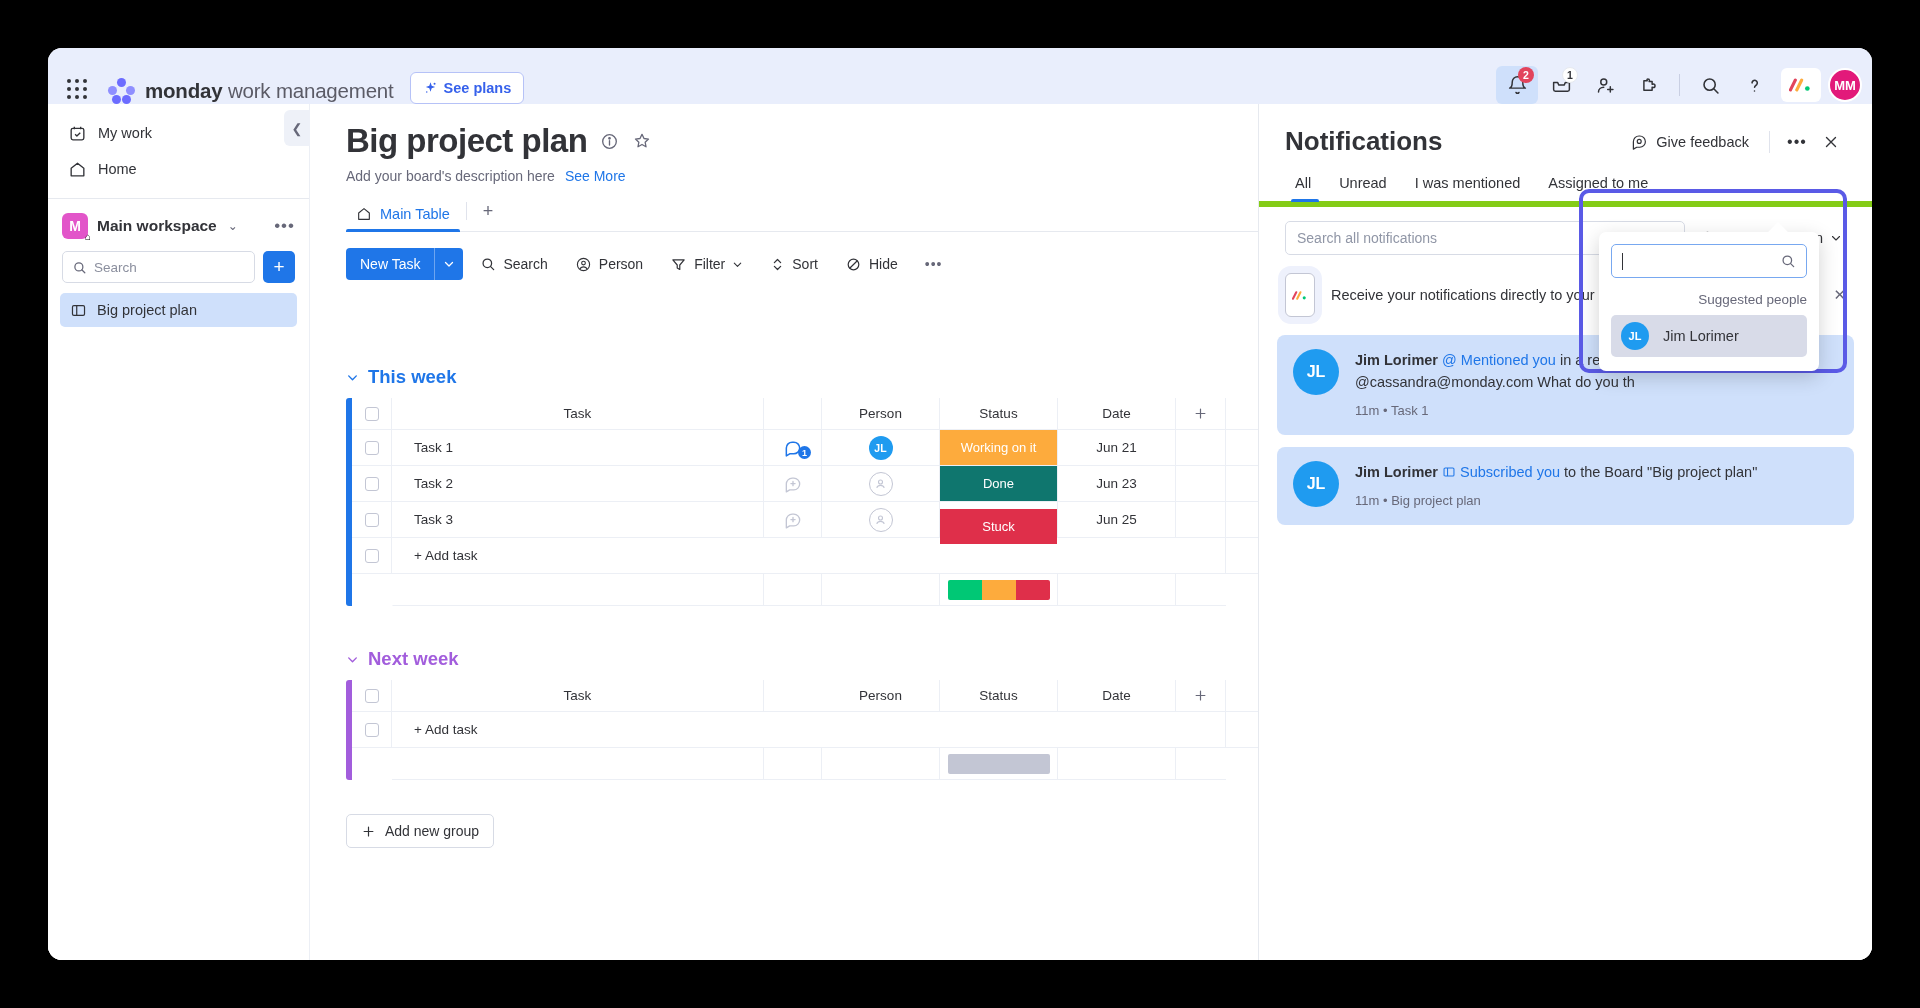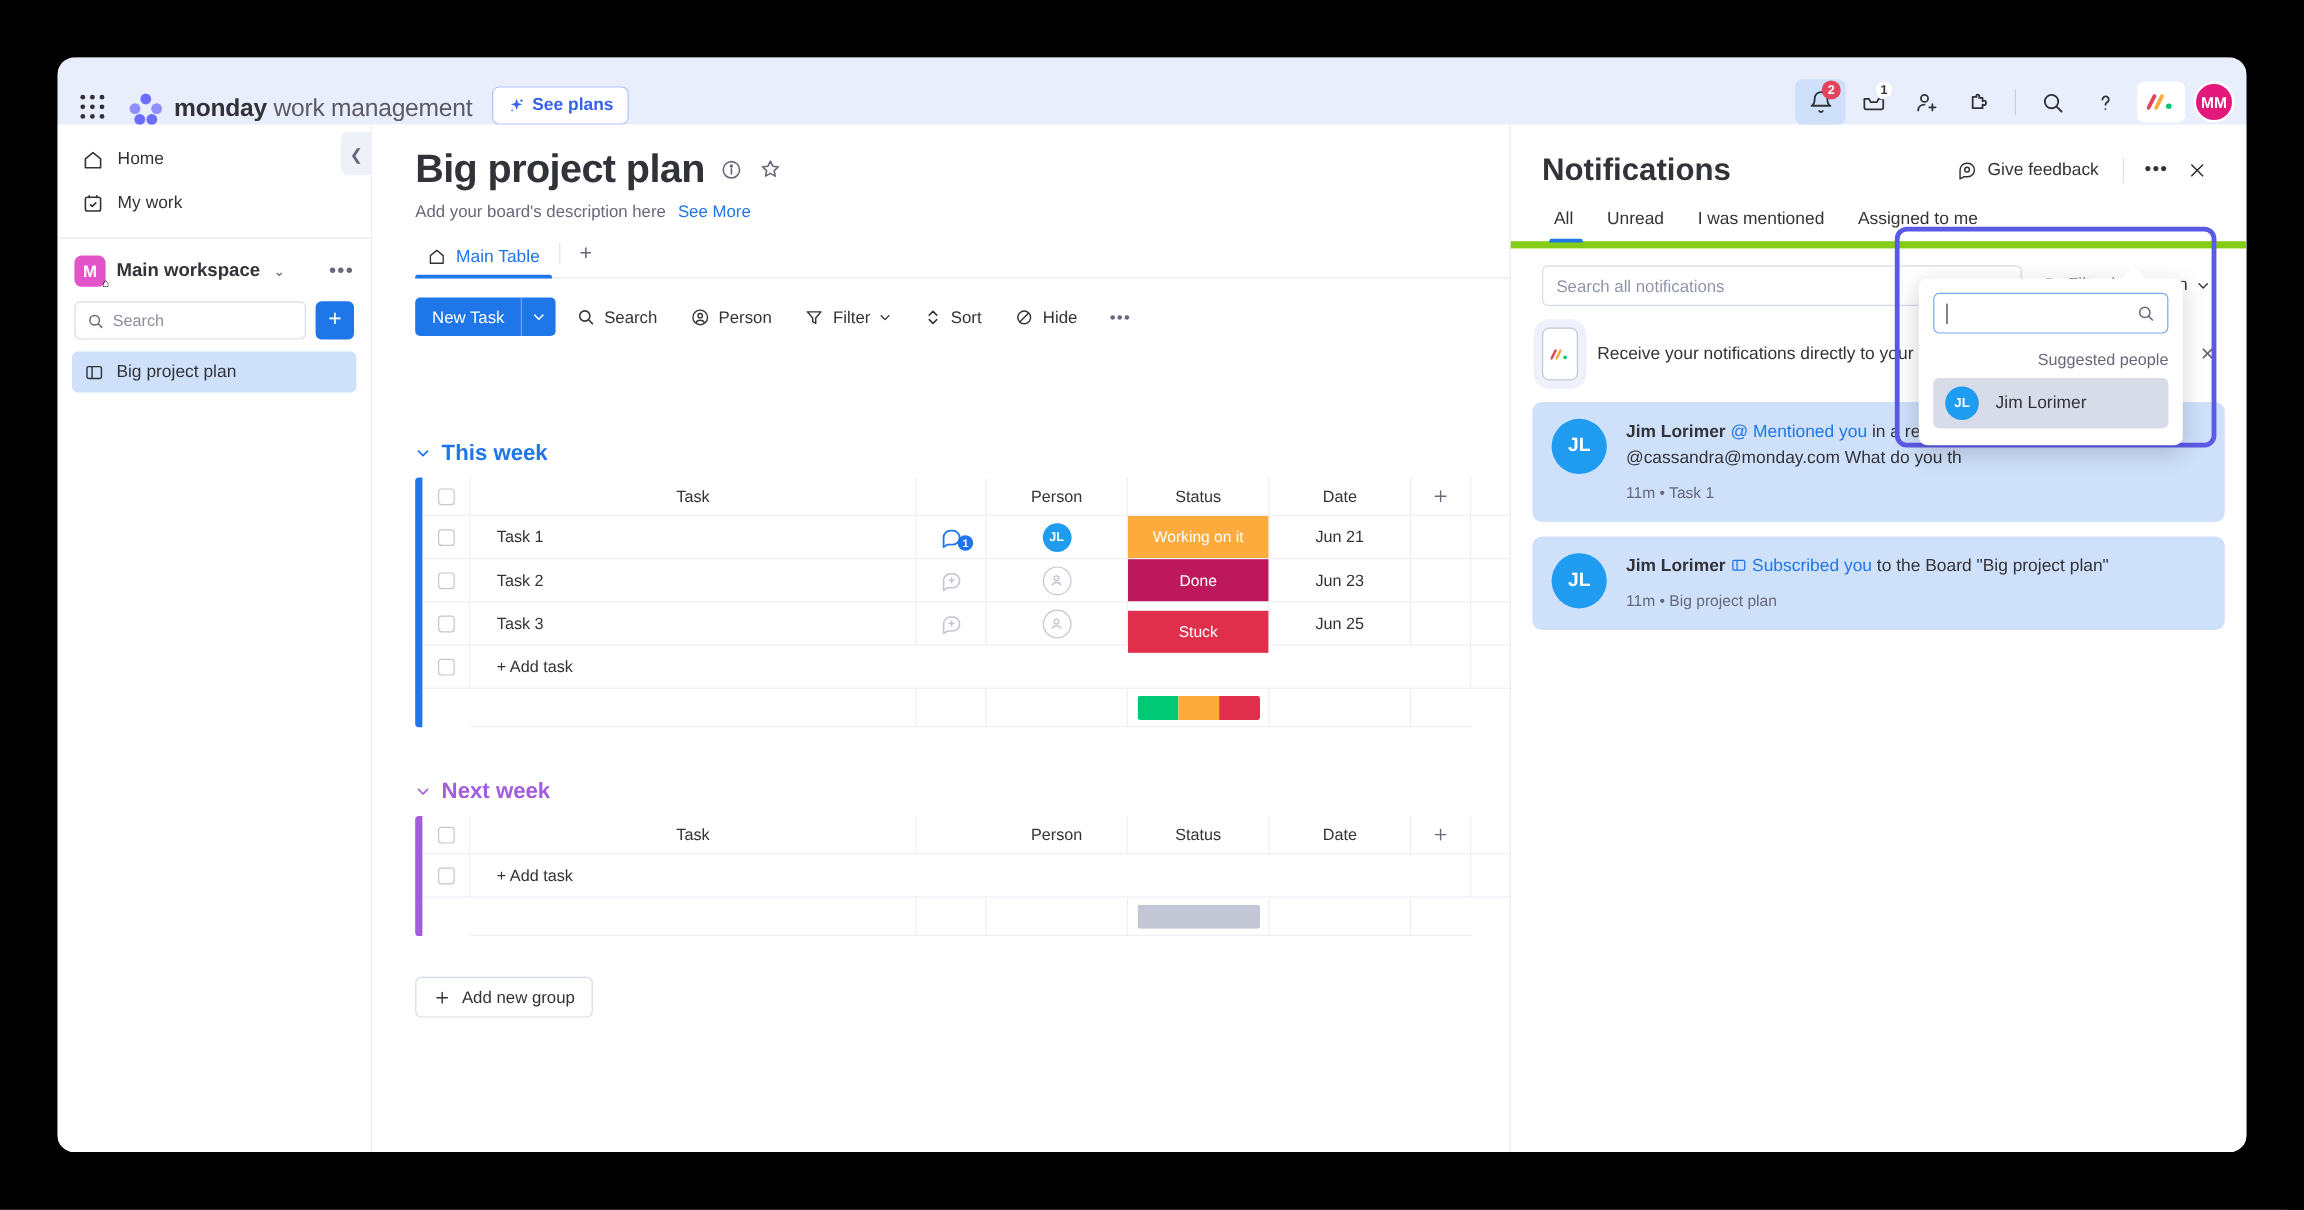--- a/index.html
+++ b/index.html
@@ -163,21 +163,21 @@
   .chk { width:14px; height:14px; border:1.6px solid #c3c6d4; border-radius:3px; cursor:pointer; }
   .c-task { width: 372px; justify-content:flex-start; padding-left: 22px; position:relative;}
   .c-conv { width: 58px; }
   .c-person { width: 118px; }
   .c-status { width: 118px; padding:0; }
   .c-date { width: 118px; }
   .c-plus { width: 50px; color:#676879; font-size:17px; cursor:pointer; }
   .c-tail { flex:1; border-right:none; }
   .status-pill { width:100%; height:100%; display:flex; align-items:center;
     justify-content:center; color:#fff; font-size:13px; cursor:pointer;}
-  .st-work { background:#fdab3d; } .st-done { background:#be185d; }
+  .st-work { background:#fdab3d; } .st-done { background:#0f766e; }
   .st-stuck { background:#df2f4a;margin-top:13px; }
   .av-jl { width:24px; height:24px; border-radius:50%; background:#1f9bf0; color:#fff;
     font-size:10.5px; font-weight:700; display:flex; align-items:center; justify-content:center;}
   .av-empty { width:24px; height:24px; border-radius:50%; border:1.4px solid #c3c6d4;
     display:flex; align-items:center; justify-content:center; color:#c3c6d4; }
   .summary { display:flex; height:32px; }
   .sm-cell { border-right:1px solid #eceff5; border-bottom:1px solid #eceff5; }
   .sum-bar { height:20px; display:flex; border-radius:2px; overflow:hidden; width:102px; }
   .addgroup {
     margin: 34px 0 0 36px; height:34px; width:148px; border:1px solid #d7dbe5;
@@ -345,31 +345,31 @@
       </div>
       <div class="avatar-mm">MM</div>
     </div>
   </div>
 
   <div class="body-row">
 
     <div class="sidebar">
       <div class="side-item">
         <svg width="19" height="19" viewBox="0 0 24 24" fill="none" stroke="#323338" stroke-width="1.7" stroke-linejoin="round">
-          <path d="M4 10.5L12 4l8 6.5V20H4z"></path>
-        </svg>
-        <span>Home</span>
-      </div>
-      <div class="side-item">
-        <svg width="19" height="19" viewBox="0 0 24 24" fill="none" stroke="#323338" stroke-width="1.7" stroke-linejoin="round">
           <rect x="4" y="5.5" width="16" height="14.5" rx="2.2"></rect>
             <path d="M8 3.5v3M16 3.5v3"></path>
             <path d="M9 13l2.2 2.2L15.5 11"></path>
         </svg>
         <span>My work</span>
+      </div>
+      <div class="side-item">
+        <svg width="19" height="19" viewBox="0 0 24 24" fill="none" stroke="#323338" stroke-width="1.7" stroke-linejoin="round">
+          <path d="M4 10.5L12 4l8 6.5V20H4z"></path>
+        </svg>
+        <span>Home</span>
       </div>
 
       <div class="side-divider"></div>
 
       <div class="ws-row">
         <div class="ws-avatar">
           <span>M</span>
           <span class="home-badge">⌂</span>
         </div>
         <span class="ws-name">Main workspace</span>

